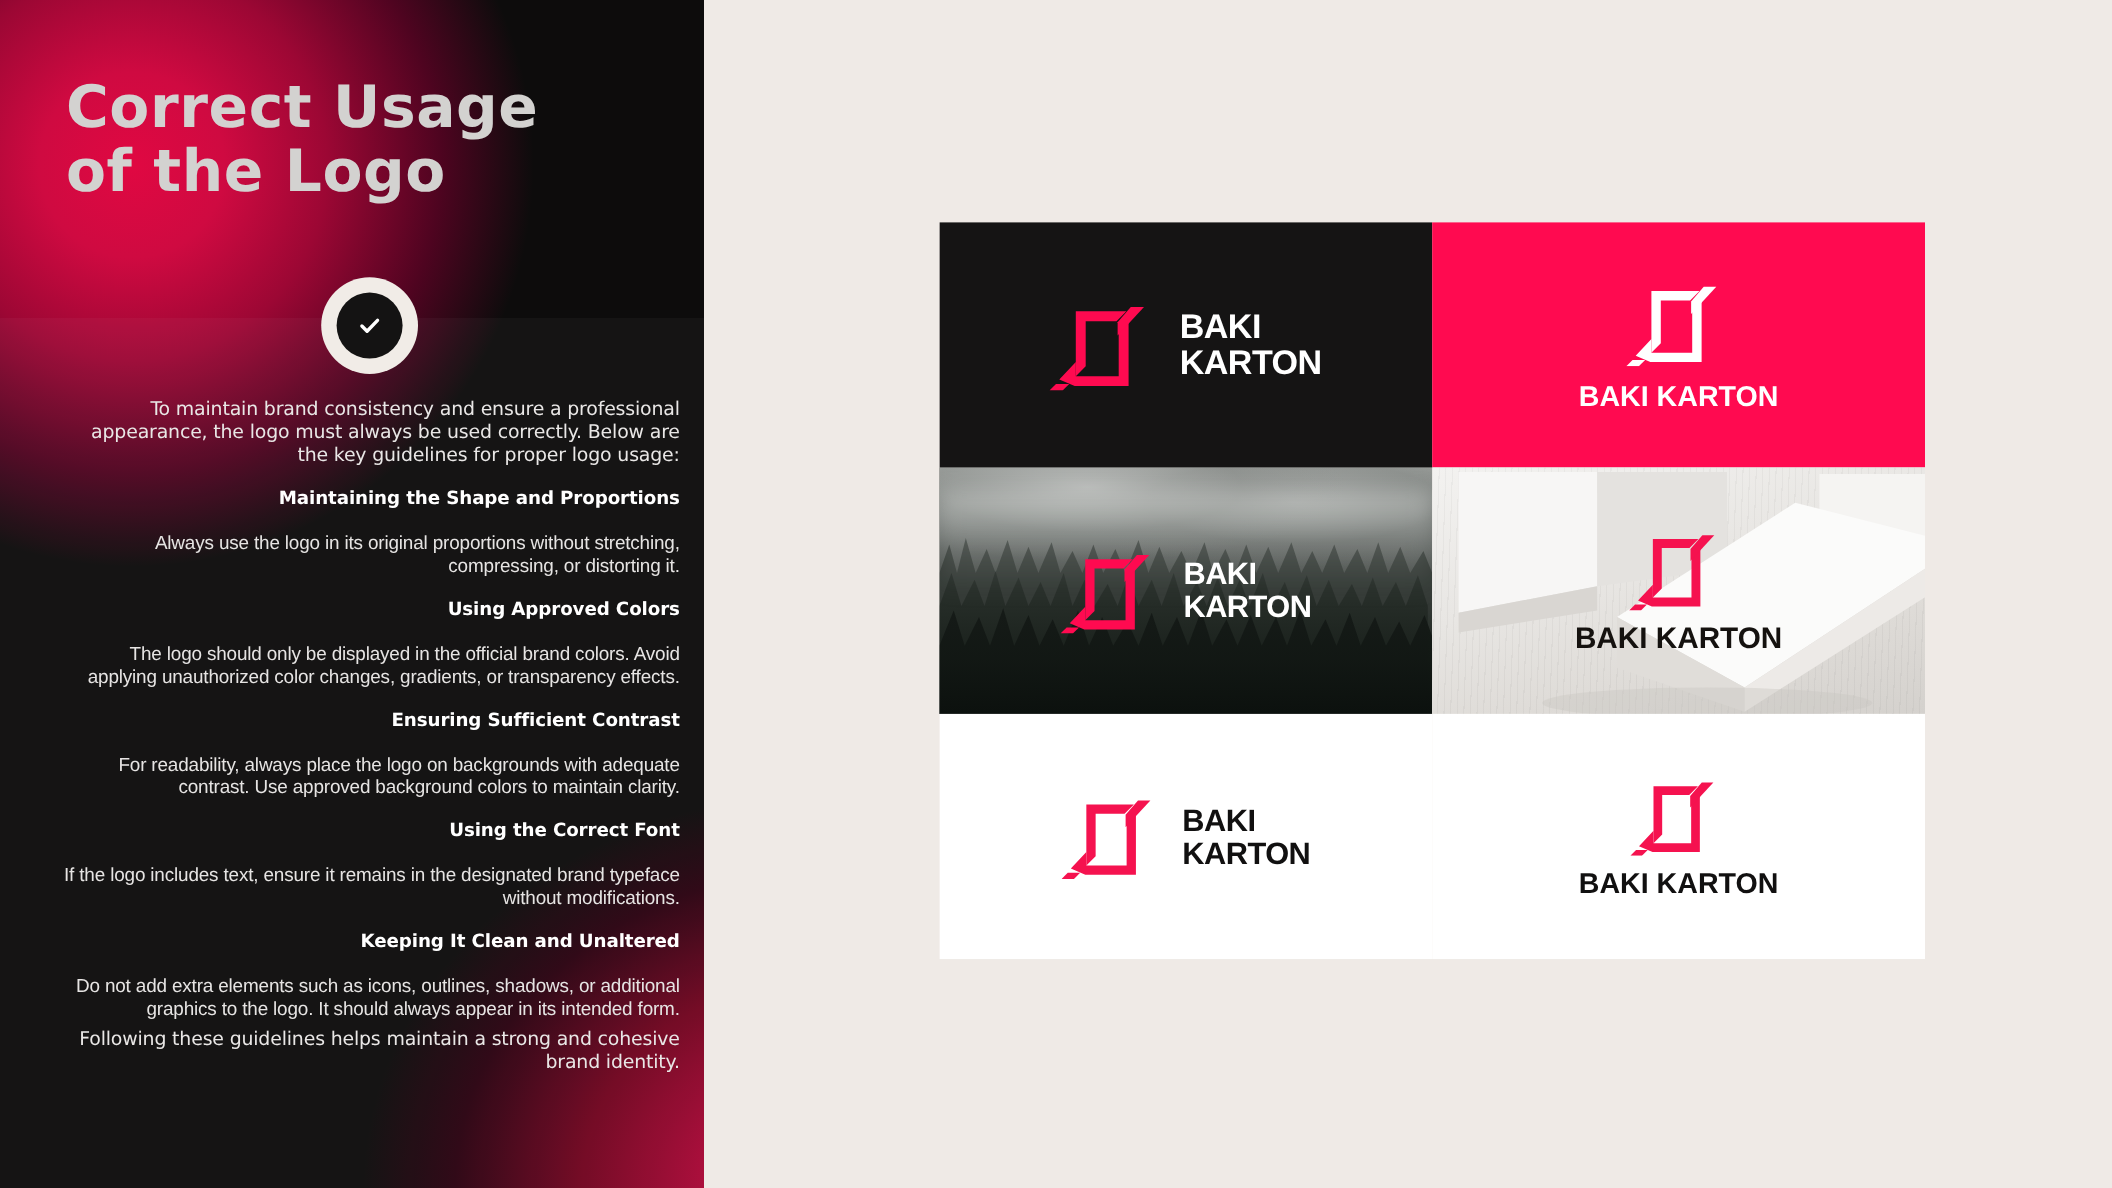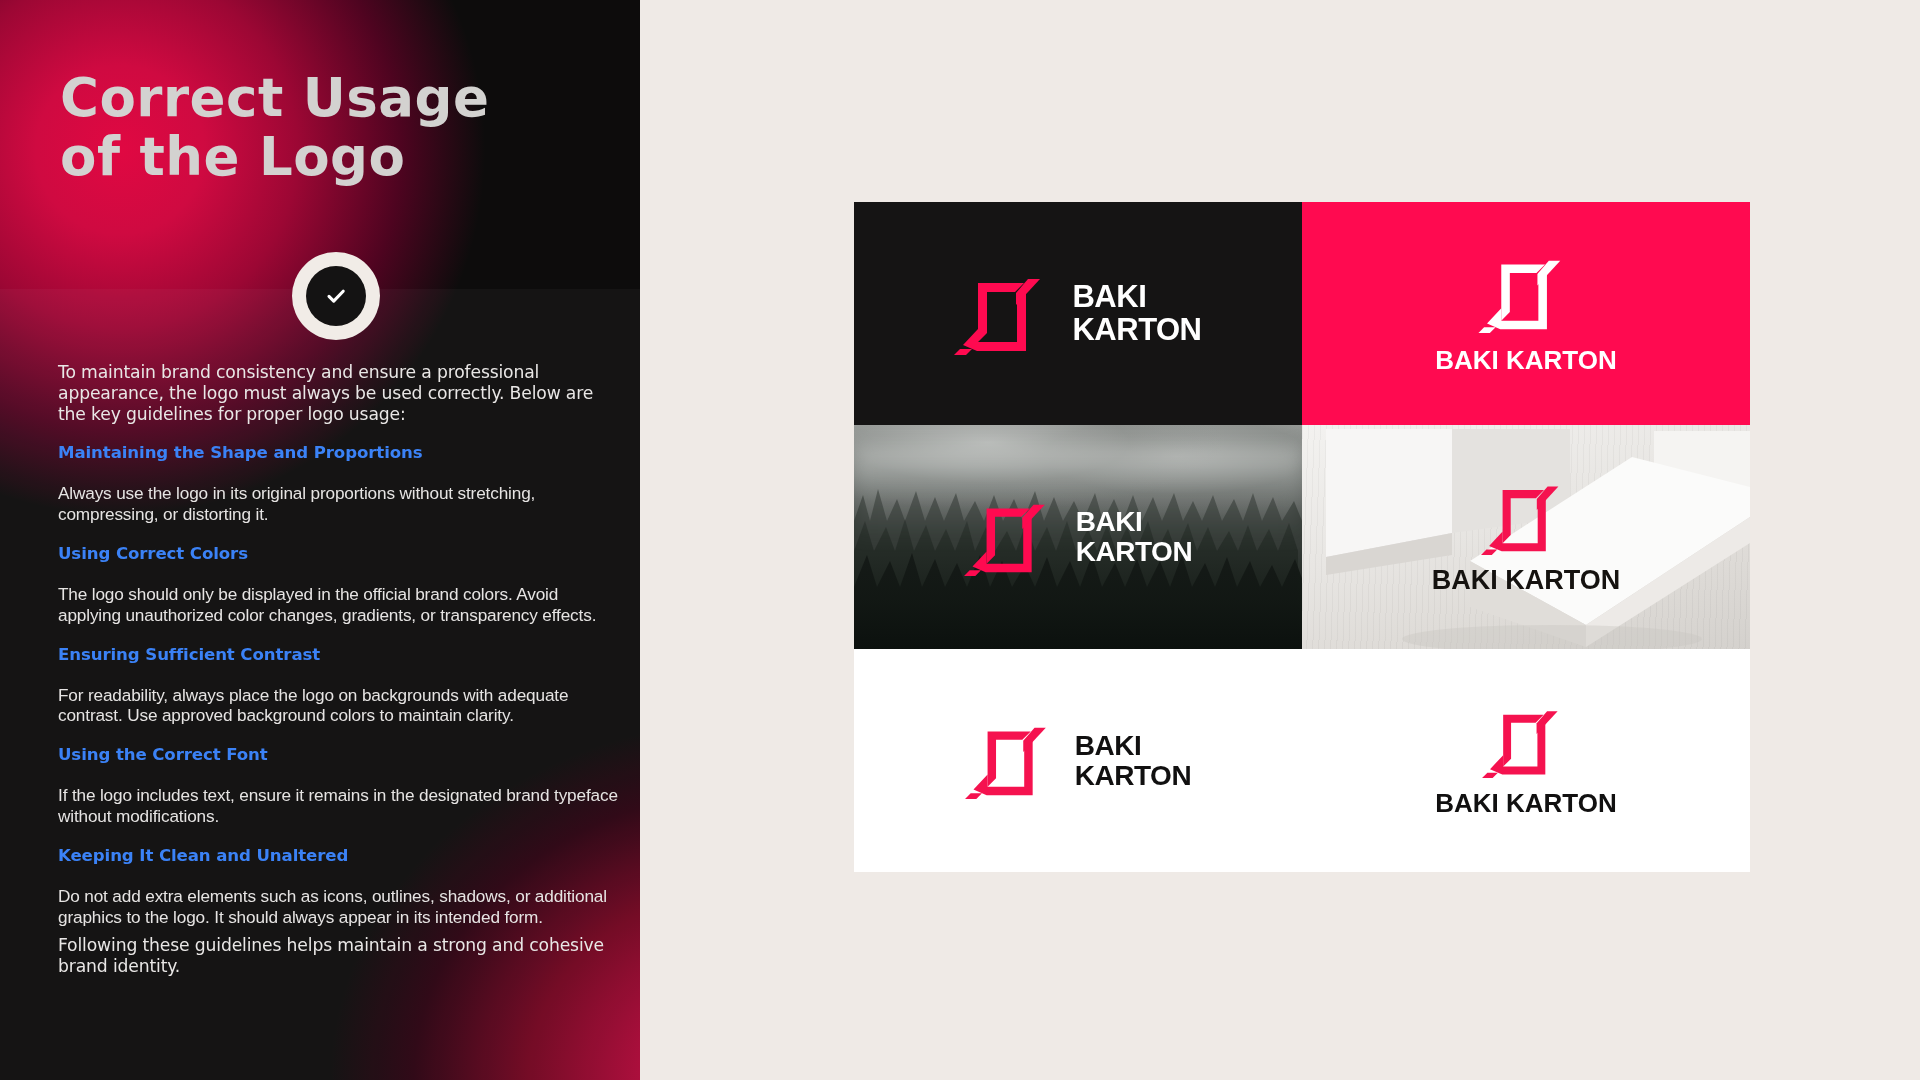--- a/index.html
+++ b/index.html
@@ -58,32 +58,33 @@
   #check-inner {
     width:60px; height:60px; border-radius:50%;
     background:#141313;
     display:flex; align-items:center; justify-content:center;
   }
   #check-inner svg { display:block; }
 
   #body-col {
     position:absolute; left:58px; top:362px; width:560px;
     color:#e7e5e4;
+    text-align:right;
   }
   .para {
     font-size:17.2px; line-height:20.8px;
     font-family:"DejaVu Sans", sans-serif;
     font-weight:400;
     color:#e9e7e6;
     letter-spacing:-0.15px;
   }
   .sec { margin-top:19px; }
   .sec-title {
     font-size:16.6px; line-height:20px;
-    font-weight:700; color:#3b82f6;
+    font-weight:700; color:#ffffff;
     font-family:"DejaVu Sans", sans-serif;
     letter-spacing:-0.1px;
     margin-bottom:1px;
   }
   .sec-body { font-size:17.2px; line-height:20.8px; color:#e6e4e3; letter-spacing:-0.15px;margin-top:20px; }
   #closing { margin-top:8px; }
 
   
   #logo-grid {
     position:absolute; left:854px; top:202px;
@@ -174,21 +175,21 @@
 
     <div id="body-col">
       <p class="para">To maintain brand consistency and ensure a professional appearance, the logo must always be used correctly. Below are the key guidelines for proper logo usage:</p>
 
       <div class="sec">
         <div class="sec-title">Maintaining the Shape and Proportions</div>
         <div class="sec-body">Always use the logo in its original proportions without stretching, compressing, or distorting it.</div>
       </div>
 
       <div class="sec">
-        <div class="sec-title">Using Correct Colors</div>
+        <div class="sec-title">Using Approved Colors</div>
         <div class="sec-body">The logo should only be displayed in the official brand colors. Avoid applying unauthorized color changes, gradients, or transparency effects.</div>
       </div>
 
       <div class="sec">
         <div class="sec-title">Ensuring Sufficient Contrast</div>
         <div class="sec-body">For readability, always place the logo on backgrounds with adequate contrast. Use approved background colors to maintain clarity.</div>
       </div>
 
       <div class="sec">
         <div class="sec-title">Using the Correct Font</div>

